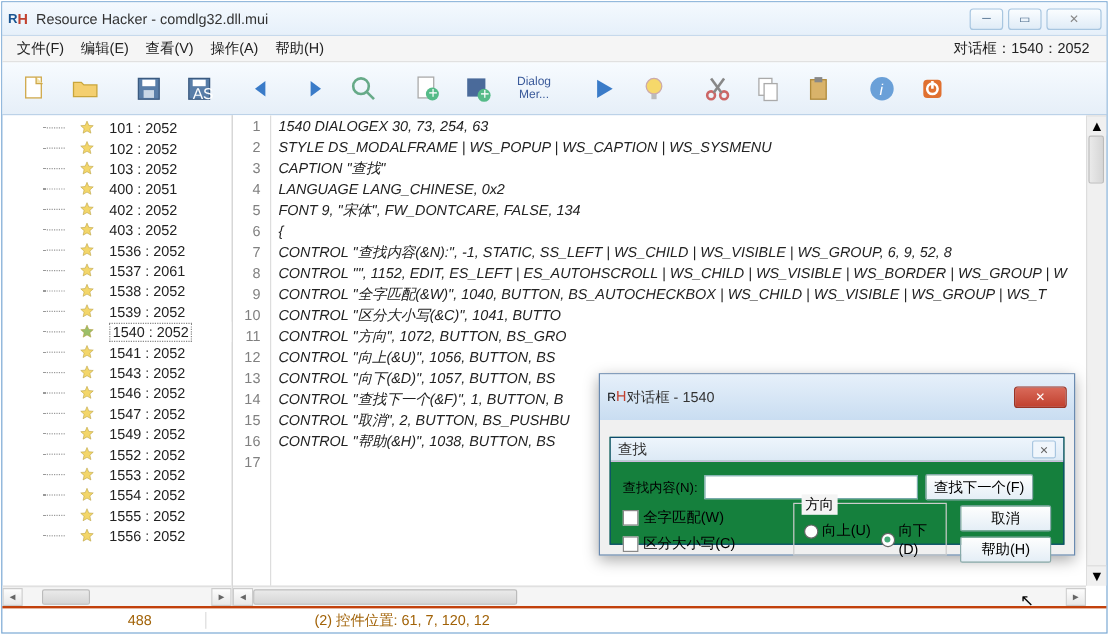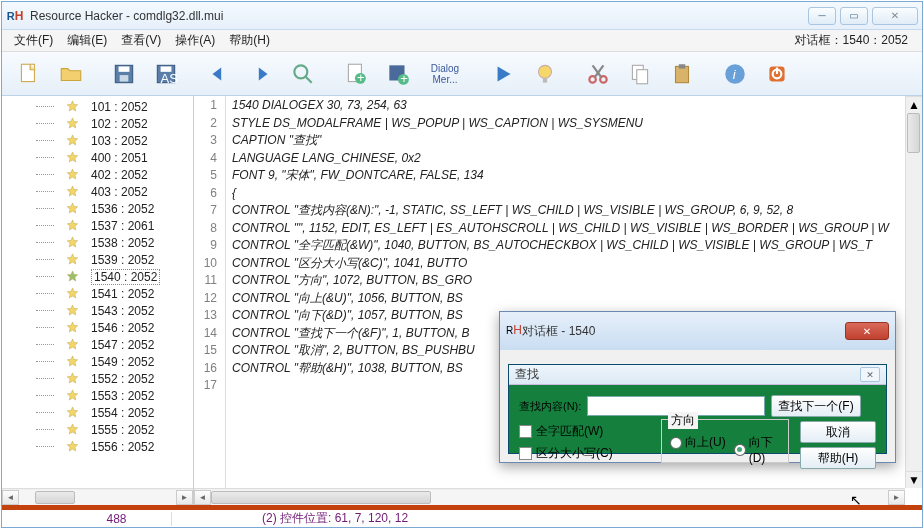--- a/index.html
+++ b/index.html
@@ -32,21 +32,21 @@
 .hscroll .thumb { position: absolute; left: 16px; width: 40px; height: 13px; top: 1px; background: linear-gradient(#eaeaea,#d6d6d6); border: 1px solid #bbb; border-radius: 2px; }
 .editor { flex: 1; display: flex; overflow: hidden; position: relative; }
 .gutter { width: 32px; background: #fff; border-right: 1px solid #ddd; text-align: right; padding: 1px 8px 0 0; color: #808080; line-height: 17.5px; font-size: 12px; }
 .code { flex: 1; padding: 1px 0 0 6px; color: #222; line-height: 17.5px; white-space: nowrap; overflow: hidden; font-size: 12px; font-style: italic; }
 .code div { height: 17.5px; }
 .editor .hs { position: absolute; bottom: 0; left: 0; right: 17px; }
 .editor .vs { position: absolute; right: 0; top: 0; bottom: 17px; width: 17px; background: #f0f0f0; border-left: 1px solid #ddd; display: flex; flex-direction: column; }
 .vs .btn { height: 17px; }
 .vs .track { flex: 1; position: relative; }
 .vs .thumb { position: absolute; top: 0; left: 1px; width: 13px; height: 40px; background: linear-gradient(90deg,#eaeaea,#d6d6d6); border: 1px solid #bbb; border-radius: 2px; }
-.statusbar { height: 22px; border-top: 5px solid #c2410c; display: flex; align-items: center; font-size: 12px; color: #701a75; }
+.statusbar { height: 22px; border-top: 2px solid #c2410c; display: flex; align-items: center; font-size: 12px; color: #a16207; }
 .statusbar .cell { padding: 0 12px; border-right: 1px solid #ddd; min-width: 110px; text-align: center; }
 .statusbar .cell.w { flex: 1; text-align: left; padding-left: 90px; border-right: none; }
 
 .dialog { position: absolute; left: 499px; top: 311px; width: 397px; height: 152px; background: #f0f0f0; border: 1px solid #6a8ab0; box-shadow: 0 4px 12px rgba(0,0,0,0.35); }
 .dlgtitle { height: 38px; background: linear-gradient(#e6f0fa,#c9ddf1); display: flex; align-items: center; padding: 0 6px; }
 .dlgtitle .title { flex: 1; color: #333; }
 .dlgclose { width: 44px; height: 18px; background: linear-gradient(#d96a5a,#c1412f); border: 1px solid #9a3324; border-radius: 3px; color: #fff; display: flex; align-items: center; justify-content: center; font-size: 10px; }
 .inner { position: absolute; left: 8px; top: 32px; right: 8px; bottom: 8px; border: 1px solid #0c4a6e; background: #15803d; margin-top: 20px; }
 .innertitle { height: 20px; background: linear-gradient(#eef5fc,#dce9f5); display: flex; align-items: center; padding: 0 6px; border-bottom: 1px solid #cbd; }
 .innertitle .t { flex: 1; color: #333; }

